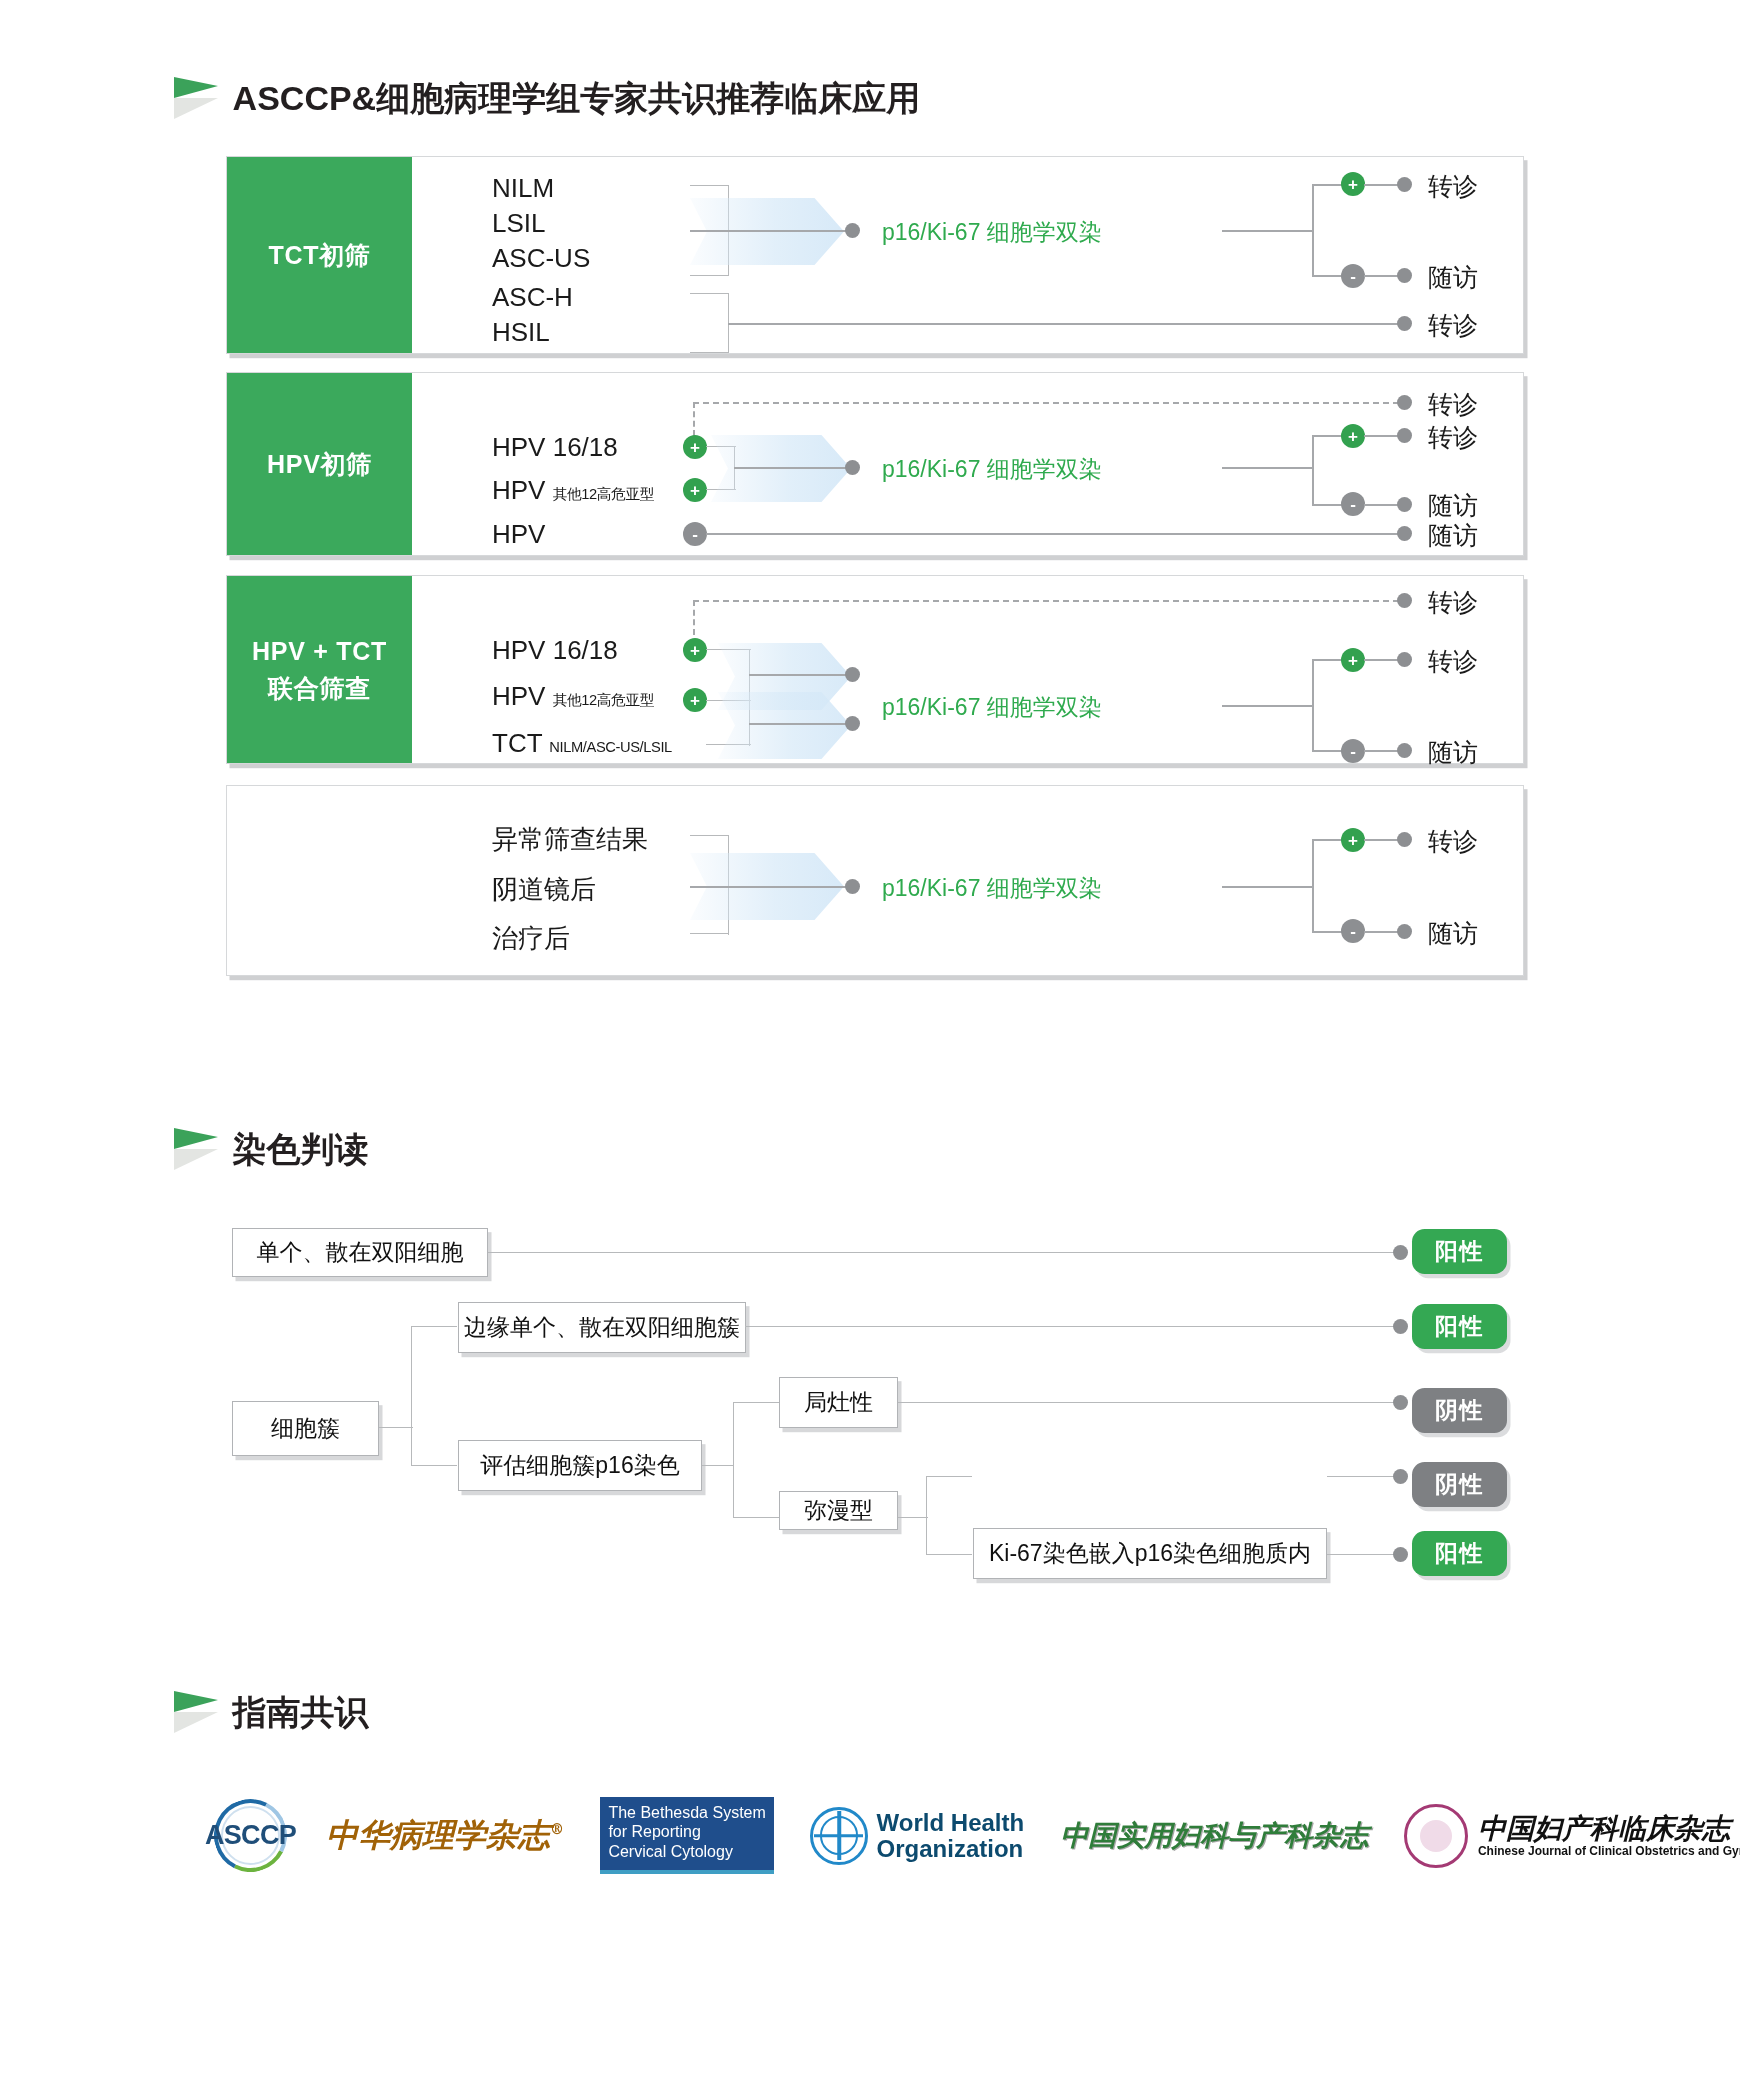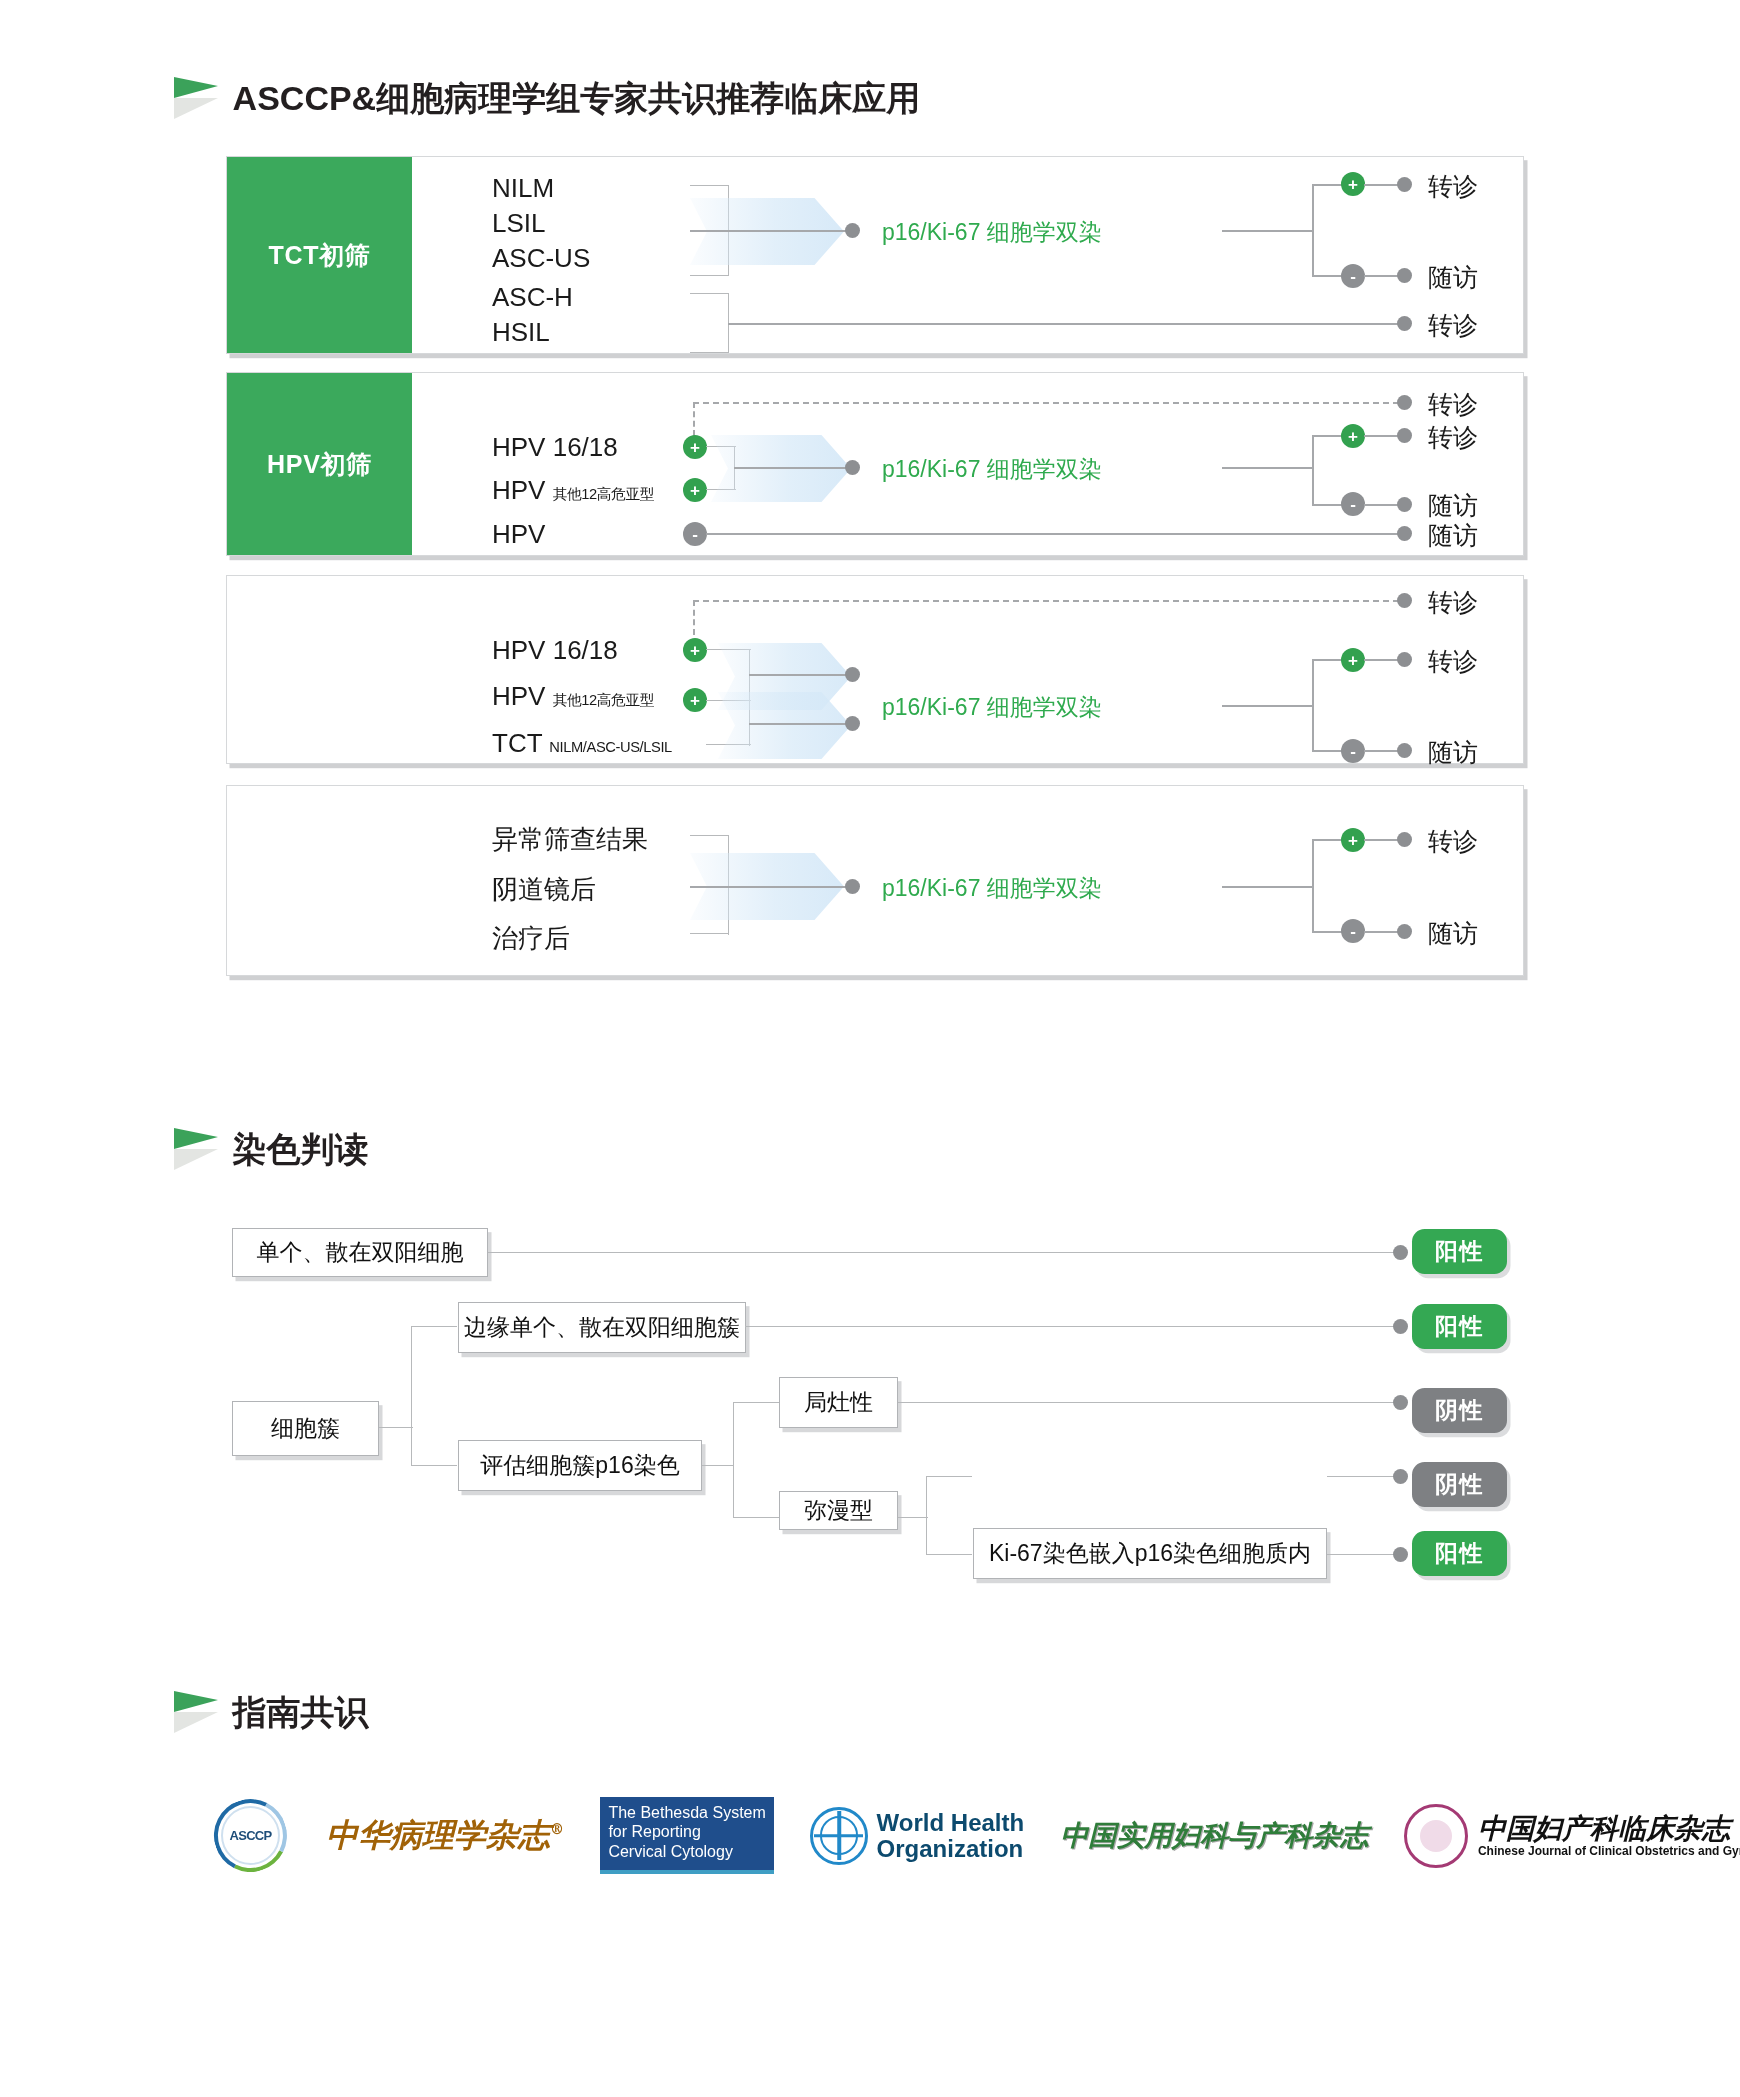--- a/index.html
+++ b/index.html
@@ -61,21 +61,21 @@
   .pill.green{background:#34a853;}
   .pill.gray{background:#7e8083;margin-top:8px;}
 
   
   .logos{position:absolute;display:flex;align-items:center;}
   .logo-ascp{position:relative;width:79px;height:79px;}
   .logo-ascp .ring{position:absolute;inset:2.8px;border-radius:50%;
      border:4.9px solid #1f6aa5;border-right-color:#9fc6e4;border-bottom-color:#6cb33f;transform:rotate(-18deg);}
   .logo-ascp .ring2{position:absolute;inset:9.8px;border-radius:50%;border:2.1px solid #cfe0ef;}
   .logo-ascp .txt{position:absolute;inset:0;display:flex;align-items:center;justify-content:center;
-     color:#1f4e79;font-size:13px;font-weight:bold;letter-spacing:-0.7px;}
+     color:#1f4e79;font-size:27px;font-weight:bold;letter-spacing:-0.7px;}
   .logo-cn1{color:#a16207;font-size:32px;font-weight:bold;font-family:"DejaVu Serif",serif;
      font-style:italic;white-space:nowrap;}
   .logo-cn1 sup{font-size:14px;vertical-align:super;}
   .logo-tbs{background:#1f4e8c;color:#fff;font-size:16px;line-height:1.22;
      padding:5.6px 8.4px 8.4px 8.4px;white-space:nowrap;border-bottom:4.2px solid #3f9ec4;}
   .logo-who{display:flex;align-items:center;gap:8.4px;}
   .who-mark{position:relative;width:58px;height:58px;}
   .who-mark .g{position:absolute;inset:0;border-radius:50%;border:3.5px solid #2189c9;}
   .who-mark .g2{position:absolute;inset:9.8px;border-radius:50%;border:2.8px solid #2189c9;}
   .who-mark .bar{position:absolute;left:50%;top:4.2px;width:3.5px;height:49px;background:#2189c9;transform:translateX(-50%);}
@@ -203,20 +203,24 @@
   <div class="hline" style="left:1137px;top:131px;width:36px;"></div>
   <div class="dot" style="left:1170px;top:124px;"></div>
   <div class="outcome" style="left:1201px;top:116px;">随访</div>
 
   <div class="hline" style="left:479px;top:160px;width:693px;"></div>
   <div class="dot" style="left:1170px;top:153px;"></div>
   <div class="outcome" style="left:1201px;top:146px;">随访</div>
 </div>
 
 <div class="panel" style="left:226px;top:575px;width:1298px;height:189px;">
+  <div class="panel-label">
+    <span>HPV + TCT</span>
+    <span>联合筛查</span>
+  </div>
 
   <div class="item" style="left:265px;top:59px;"><span>HPV 16/18</span></div>
   <div class="item" style="left:265px;top:105px;"><span>HPV</span> <span class="sub">其他12高危亚型</span></div>
   <div class="item" style="left:265px;top:152px;"><span>TCT</span> <span class="sub">NILM/ASC-US/LSIL</span></div>
 
   <div class="vdash" style="left:466px;top:24px;height:35px;"></div>
   <div class="hdash" style="left:466px;top:24px;width:706px;"></div>
   <div class="dot" style="left:1170px;top:17px;"></div>
   <div class="outcome" style="left:1201px;top:9.8px;">转诊</div>
 

